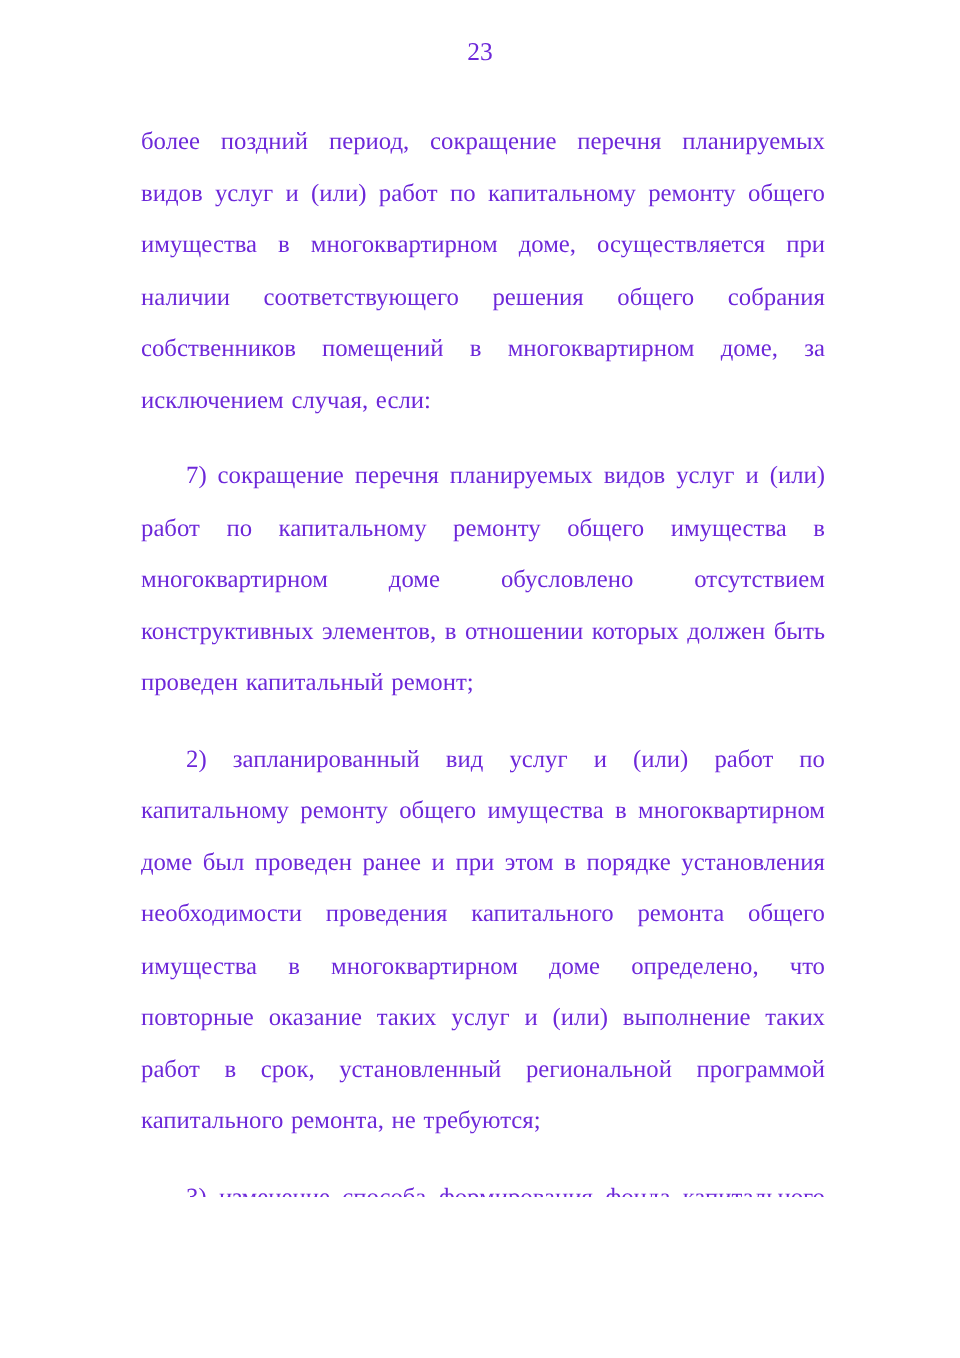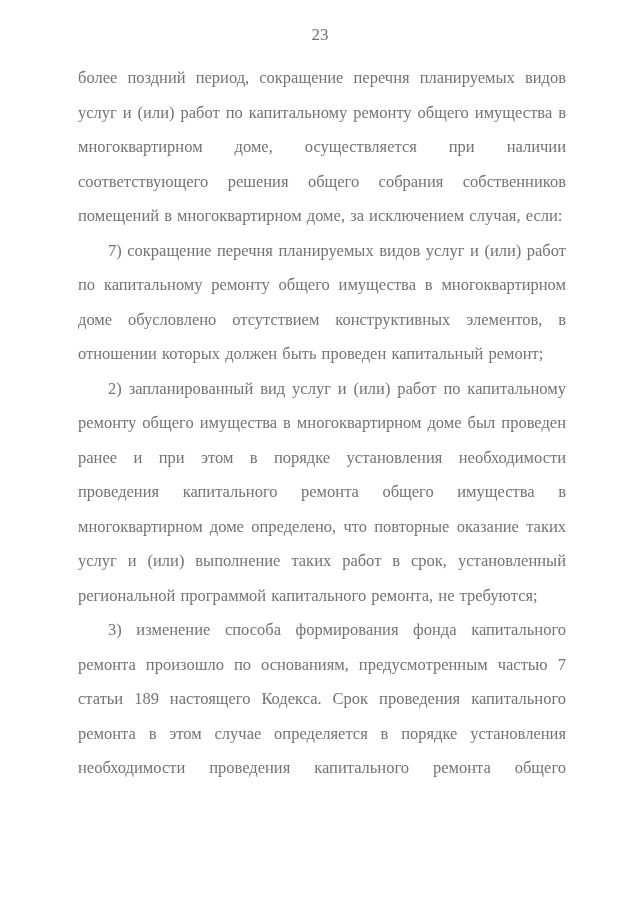--- a/index.html
+++ b/index.html
@@ -5,38 +5,38 @@
   html, body {
     margin: 0;
     padding: 0;
     background: #ffffff;
   }
   .page {
     position: relative;
     width: 640px;
     height: 798px;
     background: #ffffff;
-    color: #737373;
+    color: #6d28d9;
     font-family: "Liberation Serif", "DejaVu Serif", serif;
     box-sizing: border-box;
     overflow: hidden;
   }
   .page-number {
     text-align: center;
     font-size: 17px;
     padding-top: 25px;
     margin: 0 0 8px 0;
     font-weight: 400;
   }
   .body-text {
     margin: 0;
     padding: 8px 74px 0 78px;
   }
   .body-text p {
-    margin: 0;
+    margin: 16px;
     font-size: 16.5px;
     line-height: 34.5px;
     text-align: justify;
     text-justify: inter-word;
     word-spacing: 1px;
   }
   .body-text p.indent {
     text-indent: 30px;
   }
 </style>

